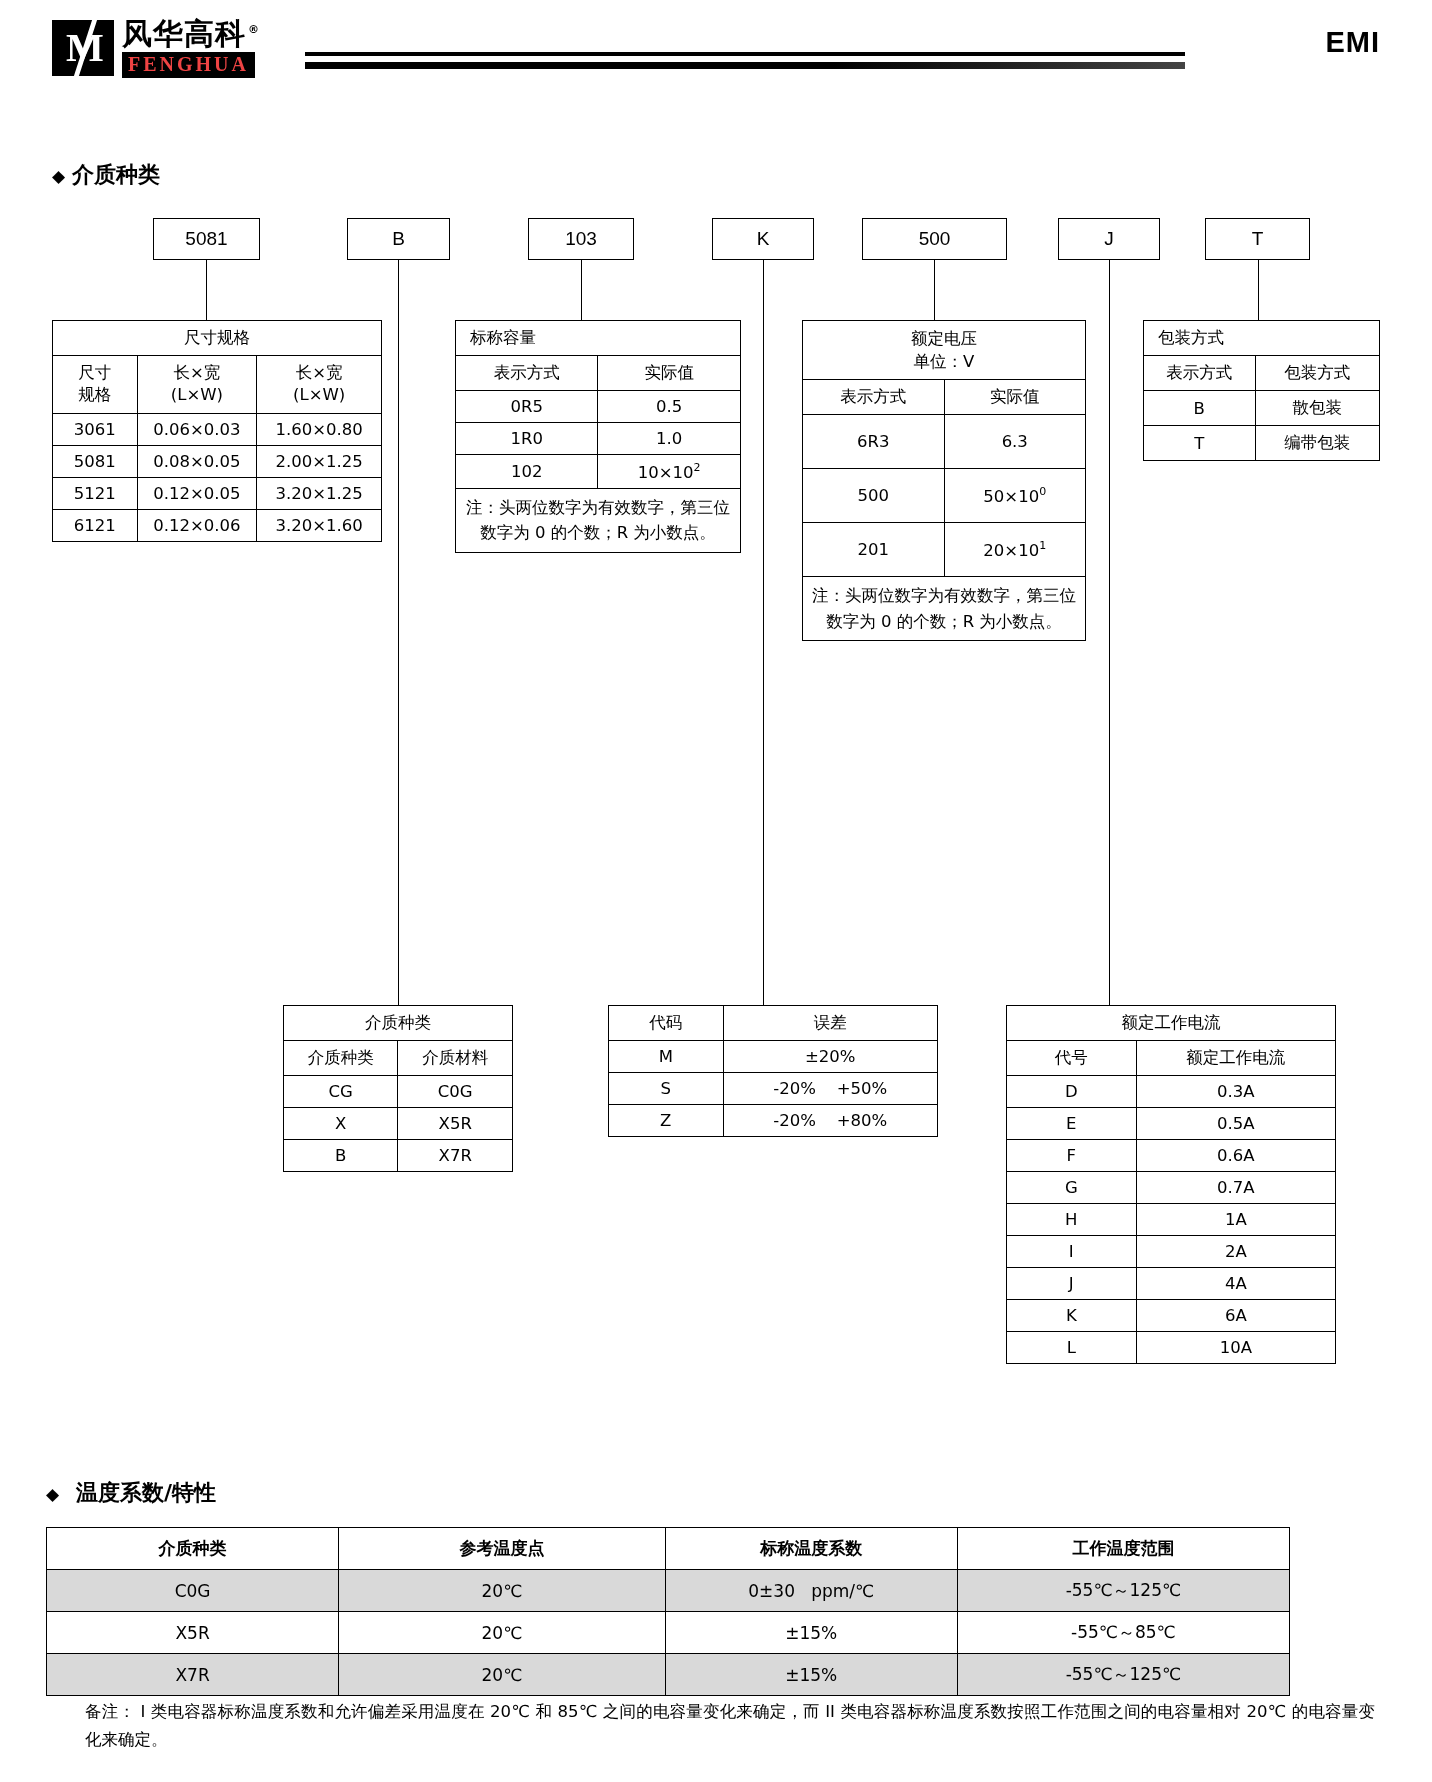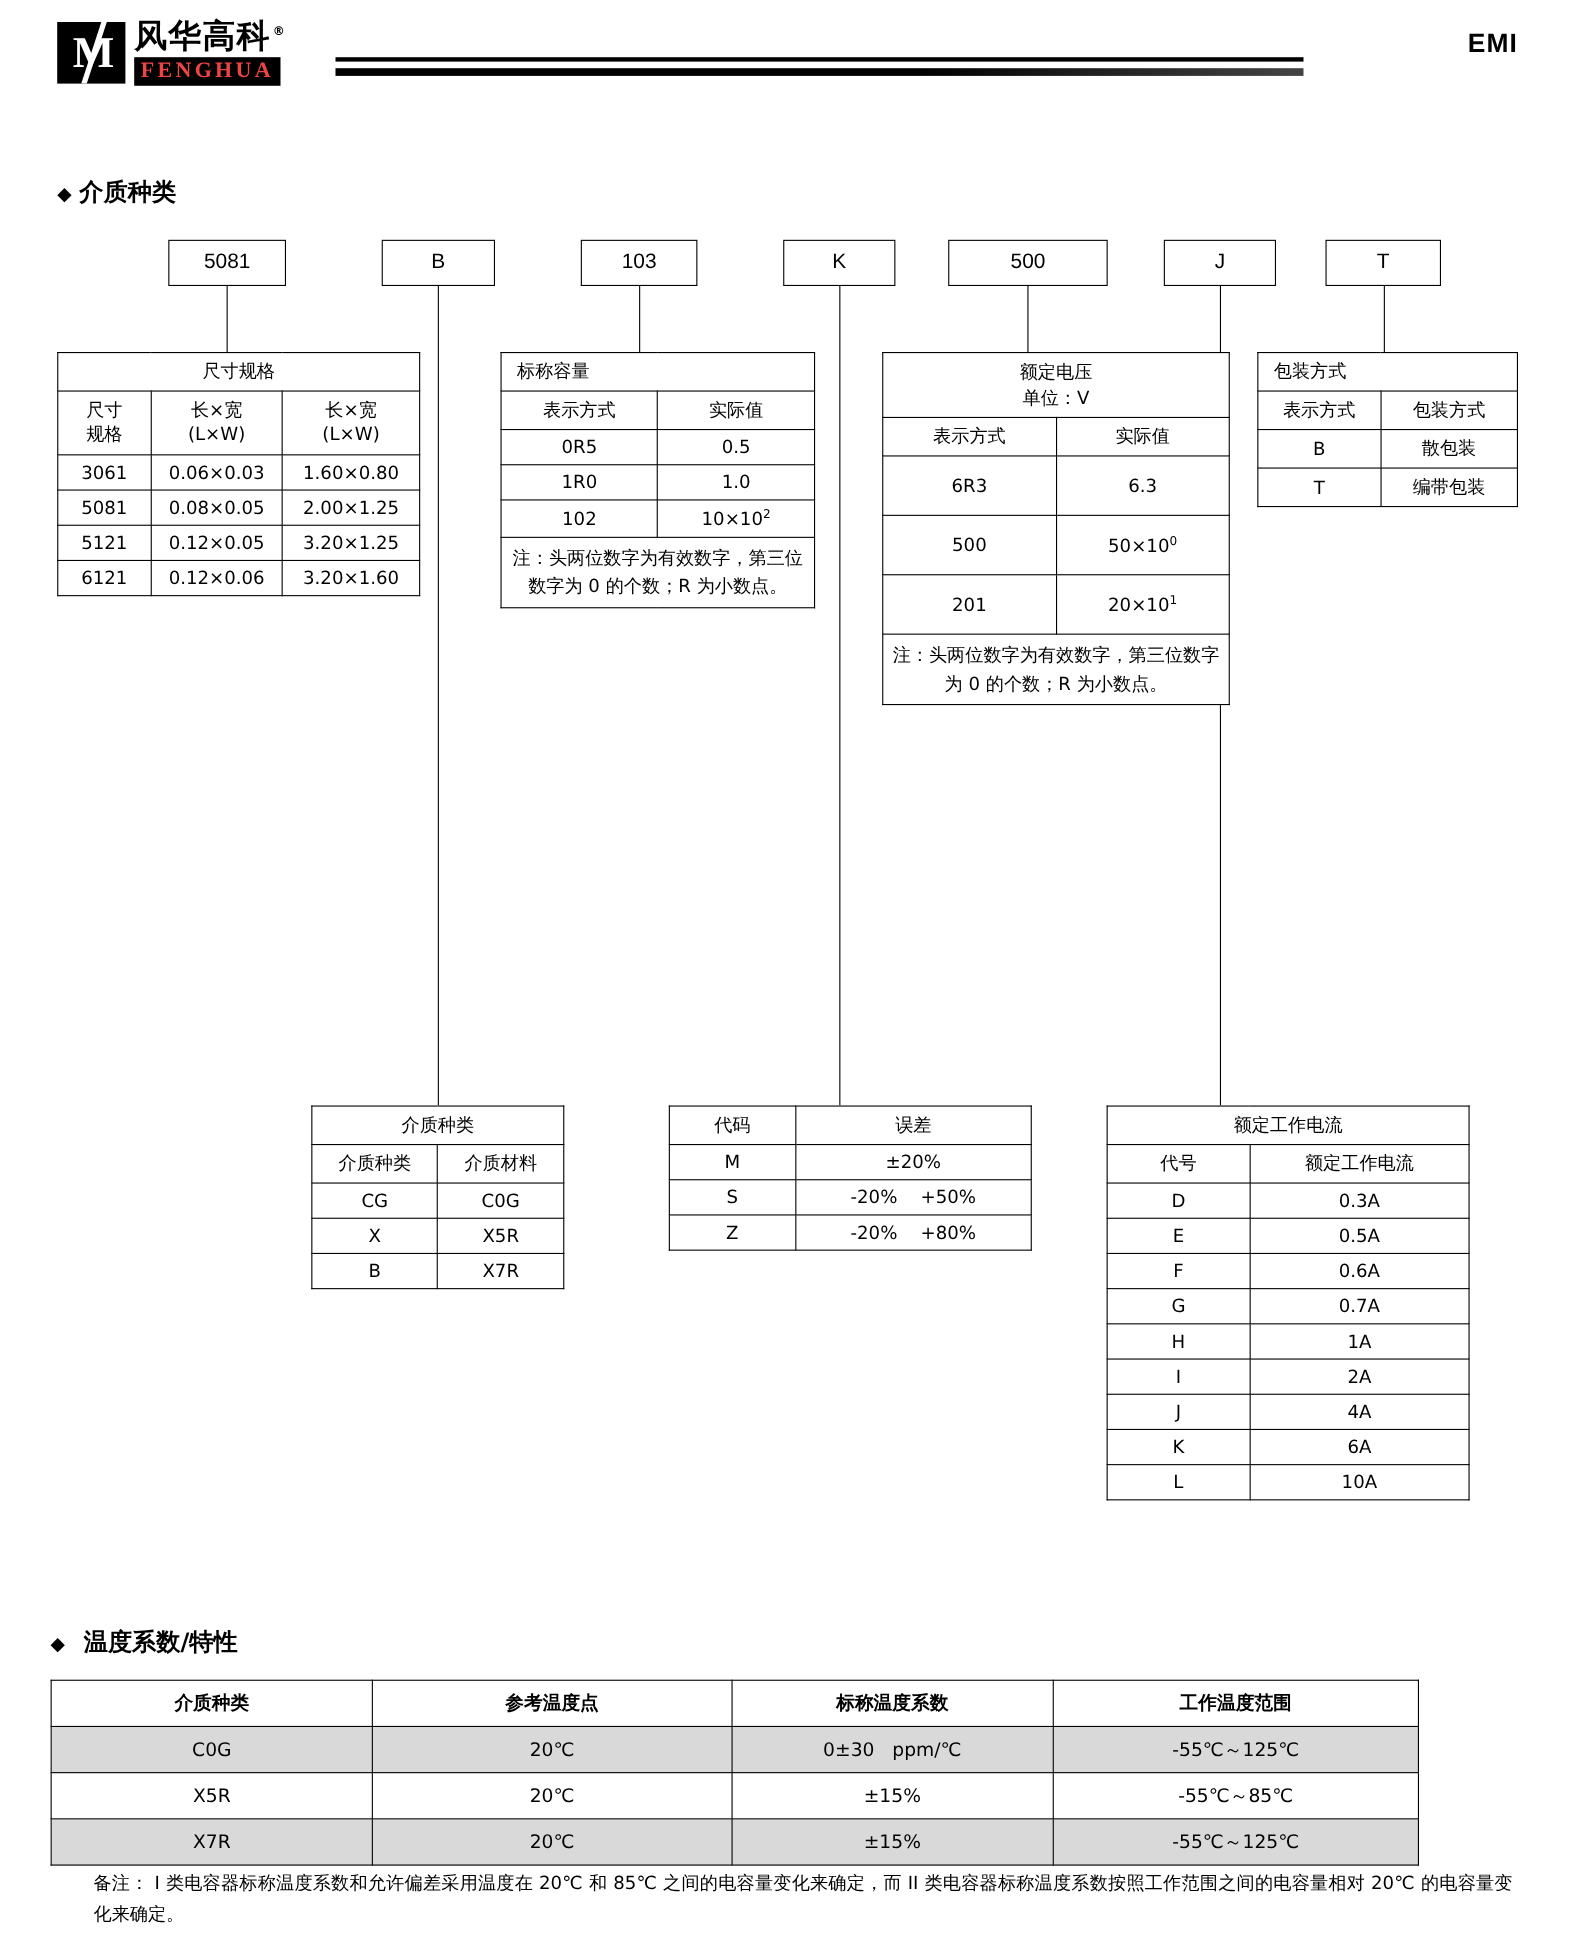--- a/index.html
+++ b/index.html
@@ -31,21 +31,21 @@
   .logo-cn { font-family:"DejaVu Sans", sans-serif; font-size:30px; font-weight:bold; letter-spacing:1px; line-height:1.05; }
   .logo-en {
     font-family:"Liberation Serif", serif; font-size:20px; font-weight:bold; letter-spacing:3px;
     background:#000; color:#ef4444; padding:1px 6px 2px 6px; display:inline-block; margin-top:2px;
   }
   .header-rule-top { position:absolute; left:305px; top:52px; width:880px; height:4px; background:#000; }
   .header-rule-bot { position:absolute; left:305px; top:62px; width:880px; height:7px;
     background:linear-gradient(to right,#000 0%,#000 60%,#444 100%); }
   .header-title {
     position:absolute; right:52px; top:26px;
-    font-family:"Liberation Sans", sans-serif; font-size:24px; font-weight:bold; letter-spacing:1px;
+    font-family:"Liberation Sans", sans-serif; font-size:29px; font-weight:bold; letter-spacing:1px;
   }
 
   
   .sec-head { position:absolute; font-family:"DejaVu Sans", sans-serif; font-size:22px; font-weight:bold; }
   .sec-head .dia { font-size:17px; margin-right:7px; }
 
   
   .code-box {
     position:absolute; border:1.4px solid #000; background:#fff;
     display:flex; align-items:center; justify-content:center;
@@ -182,21 +182,21 @@
   <tr>
     <td>102</td>
     <td><span>10×10</span><sup>2</sup></td>
   </tr>
   <tr>
     <td class="note" colspan="2">注：头两位数字为有效数字，第三位数字为 0 的个数；R 为小数点。</td>
   </tr>
 </tbody>
   </table>
 
-<table class="tbl" style="left:802px; top:320px; width:316px;">
+<table class="tbl" style="left:802px; top:320px; width:284px;">
   <tbody>
       <tr>
     <td class="title-cell" colspan="2" style="line-height:1.4;">
       <div>额定电压</div>
           <div>单位：V</div>
     </td>
   </tr>
   <tr>
     <td style="width:131px;">表示方式</td>
     <td style="width:131px;">实际值</td>

